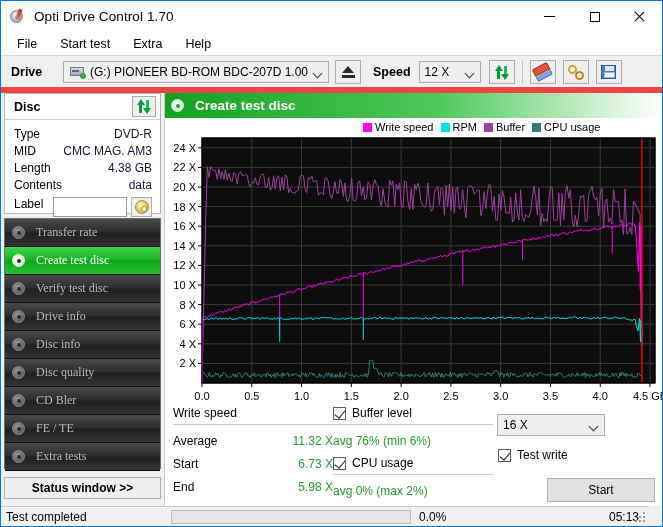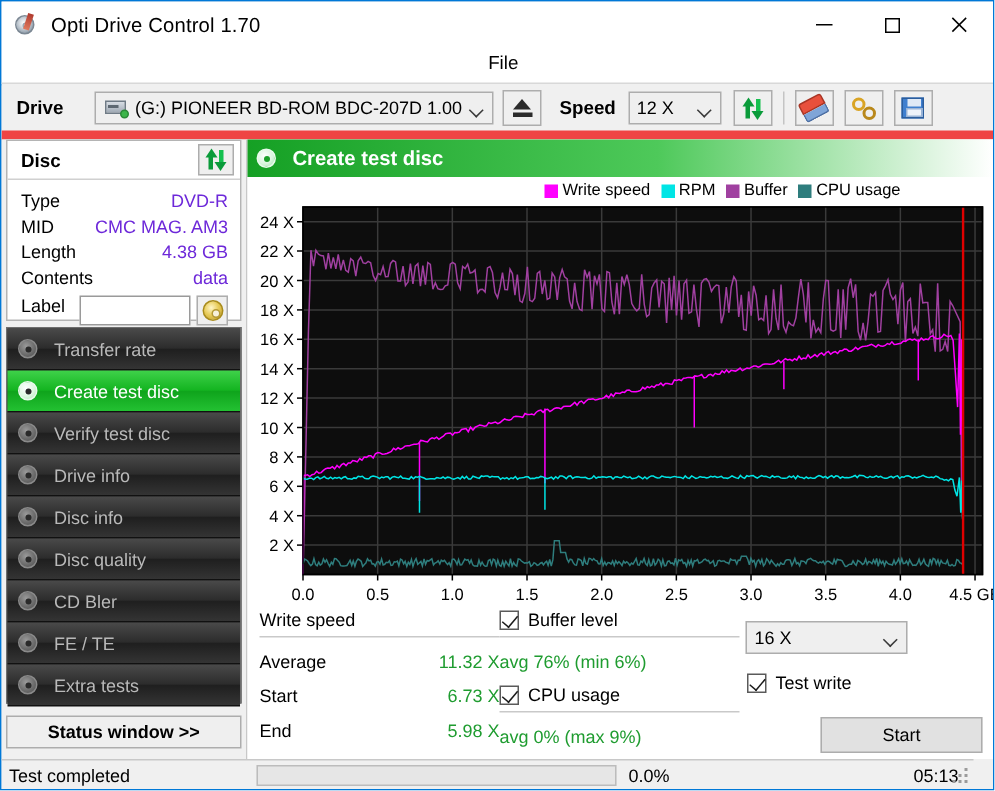--- a/index.html
+++ b/index.html
@@ -58,21 +58,20 @@
     content: ""; position: absolute; left: -1px; top: 5px; width: 13px; height: 1px; background: #000;
   }
   .glyph-close:before { transform: rotate(45deg); }
   .glyph-close:after  { transform: rotate(-45deg); }
 
   
   #menubar {
     position: absolute; left: 0; top: 31px; width: 661px; height: 24px;
     background: #ffffff; display: flex; align-items: center;
     border-bottom: 1px solid #d8d8d8;
-    flex-direction: column;
   }
   #menubar .mi {
     font-size: 12.5px; color: #000; padding: 3px 8px; margin-left: 7px;
   }
   #menubar .mi:first-child { margin-left: 8px; }
 
   
   #toolbar {
     position: absolute; left: 0; top: 56px; width: 661px; height: 36px;
     background: #f0f0f0; display: flex; align-items: center;
@@ -146,21 +145,21 @@
     height: 26px; display: flex; align-items: center; justify-content: space-between;
     border-bottom: 1px solid #d0d0d0; padding: 0 4px 0 9px;
   }
   #discpanel .hdr .t { font-size: 12.5px; font-weight: bold; color: #000; }
   #discpanel .rowwrap { padding: 5px 8px 0 9px; }
   #discpanel .row {
     display: flex; justify-content: space-between; align-items: center;
     font-size: 12px; height: 17px;
   }
   #discpanel .row .k { color: #000; }
-  #discpanel .row .v { color: #6d28d9; }
+  #discpanel .row .v { color: #0f172a; }
   #labelrow { display: flex; margin-top: 4px; }
   #labelrow .k { font-size: 12px; color: #000; width: 39px; }
   #labelrow input {
     flex: 1; height: 20px; border: 1px solid #9a9a9a; background: #fff;
     font-family: "Liberation Sans", sans-serif; font-size: 11px; padding: 0 3px;
     outline: none; min-width: 0;
   }
   .disc-gold {
     width: 21px; height: 20px; margin-left: 4px; flex: none;
     background: #efefef; border: 1px solid #adadad;
@@ -170,21 +169,21 @@
     width: 14px; height: 14px; border-radius: 50%;
     background: radial-gradient(circle at 40% 35%, #fff6c8 0%, #e8cc5c 45%, #bc9a23 100%);
     border: 1px solid #a98c1d; position: relative;
   }
   .disc-gold .d:after {
     content: ""; position: absolute; left: 5px; top: 5px; width: 4px; height: 4px;
     border-radius: 50%; background: #f7f1dc; border: 1px solid #b59a36;
   }
 
   
-  #nav { position: absolute; left: 3px; top: 125px; width: 157px; height: 251px; background: #2a2a2a; border: 1px solid #6e6e6e; }
+  #nav { position: absolute; left: 3px; top: 125px; width: 157px; height: 251px; background: #2a2a2a; border: 1px solid #6e6e6e; font-family: Liberation Serif, serif; }
   .navitem {
     height: 28px; display: flex; align-items: center;
     background: linear-gradient(180deg, #4a4a4a 0%, #2c2c2c 48%, #1f1f1f 52%, #343434 100%);
     border-bottom: 1px solid #111;
     color: #b9b9b9; font-size: 12px; padding-left: 7px;
   }
   .navitem.active {
     background: linear-gradient(180deg, #3fd14a 0%, #14b521 48%, #0fa41c 52%, #23c132 100%);
     color: #ffffff;
   }
@@ -612,21 +611,21 @@
           <span class="cb on"></span>
           <span>Buffer level</span>
         </div>
         <div class="hr"></div>
         <div class="greenval">avg 76% (min 6%)</div>
         <div class="cbline" style="margin-top:8px;">
           <span class="cb on"></span>
           <span>CPU usage</span>
         </div>
         <div class="hr"></div>
-        <div class="greenval">avg 0% (max 9%)</div>
+        <div class="greenval">avg 0% (max 2%)</div>
       </div>
 
       <div class="colC">
         <div class="combo" id="speedsel">
           <span style="font-size:12px;">16 X</span>
           <span class="chev"></span>
         </div>
         <div class="cbline" id="testwrite">
           <span class="cb on"></span>
           <span>Test write</span>

